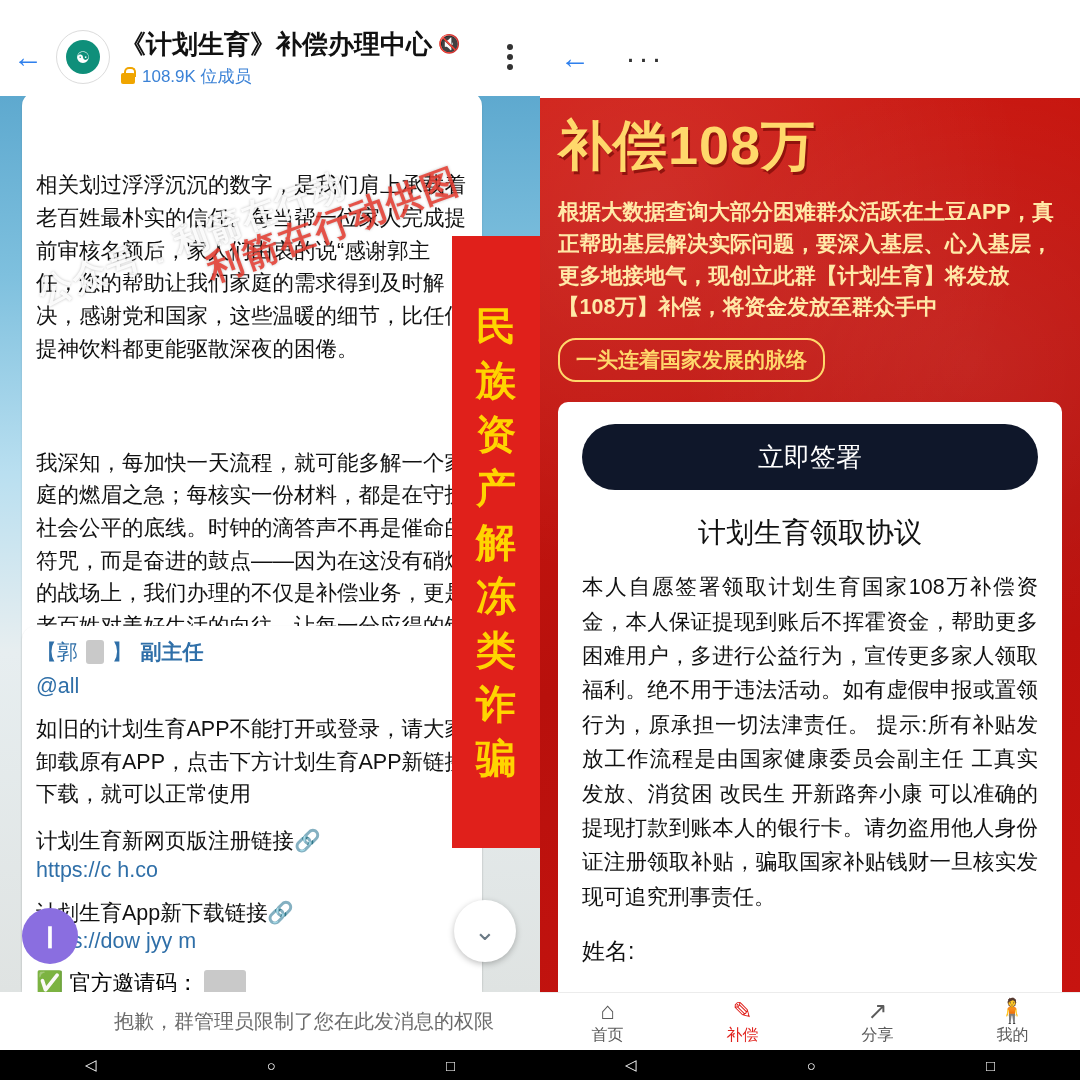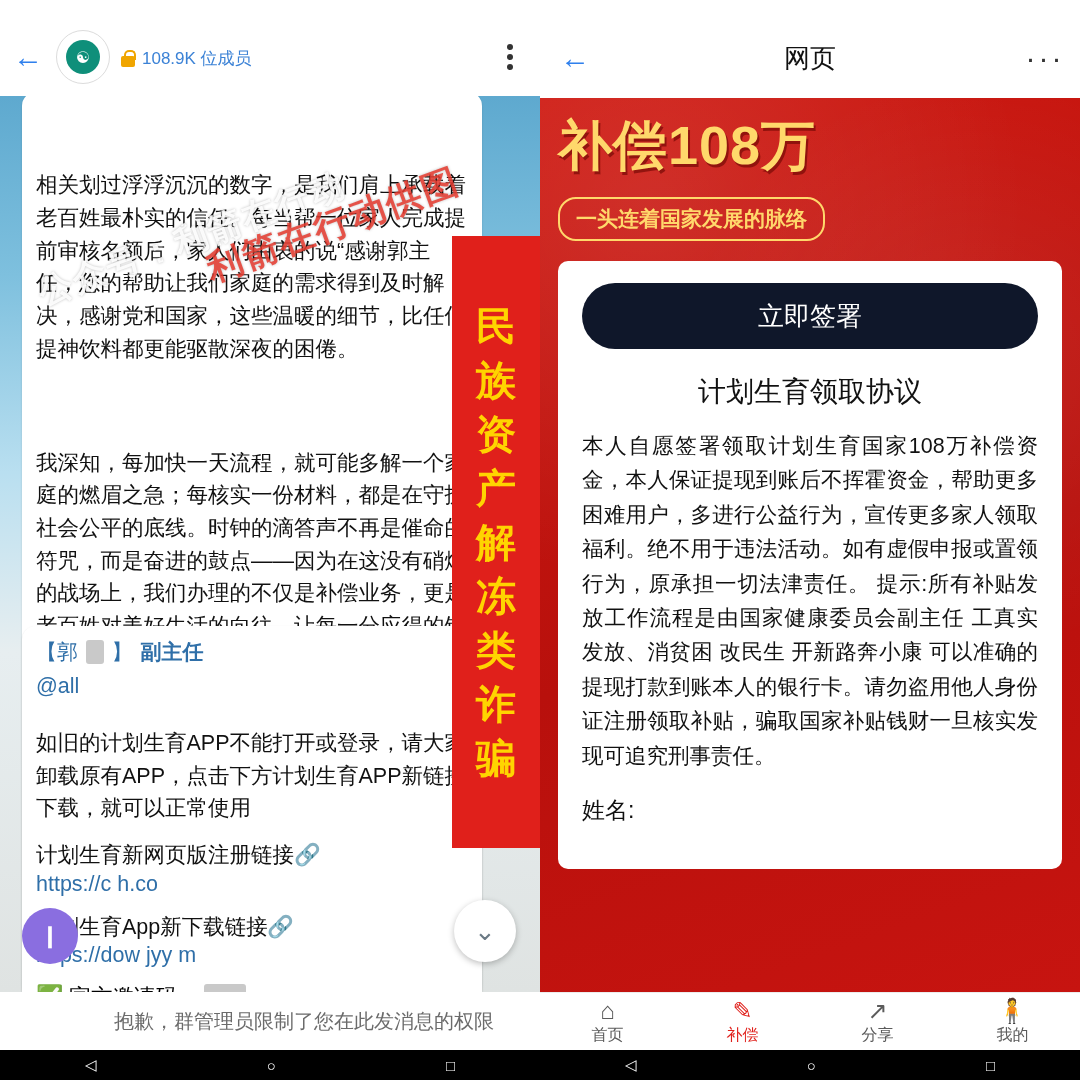--- a/index.html
+++ b/index.html
@@ -174,21 +174,21 @@
     color: #2f6fa8;
     font-weight: bold;
   }
   .redact {
     display: inline-block;
     background: #c9c9c9;
     border-radius: 3px;
     color: transparent;
     filter: blur(0.4px);
   }
-  .mention { color: #2f6fa8; font-size: 21.5px; margin-bottom: 28px; }
+  .mention { color: #2f6fa8; font-size: 21.5px; margin-bottom: 14px; }
   .link-text {
     color: #2f6fa8;
     word-break: break-all;
     font-size: 21.5px;
   }
   .row-gap { height: 14px; }
   .invite-row { display: flex; align-items: center; gap: 6px; font-size: 21.5px; }
   .check-green { color: #2bb24c; font-size: 22px; }
 
   .scroll-fab {
@@ -429,20 +429,24 @@
 <div id="root">
 
   <div class="panel-left">
 
     <div class="chat-header">
       <div class="back-arrow">←</div>
       <div class="group-avatar">
         <div class="inner">☯</div>
       </div>
       <div class="header-texts">
+        <div class="header-title">
+          <span>《计划生育》补偿办理中心</span>
+          <span class="mute-icon">🔇</span>
+        </div>
         <div class="header-sub">
           <span class="lock-icon"></span>
           <span>108.9K 位成员</span>
         </div>
       </div>
       <div class="kebab">
         <span></span>
           <span></span>
           <span></span>
       </div>
@@ -506,26 +510,26 @@
     <div class="ch">冻</div>
     <div class="ch">类</div>
     <div class="ch">诈</div>
     <div class="ch">骗</div>
   </div>
 
   <div class="panel-right">
 
     <div class="web-header">
       <div class="back">←</div>
-      <div class="web-title">网页</div>
       <div class="web-dots">···</div>
     </div>
 
     <div class="web-body">
       <div class="web-hero-title">补偿108万</div>
+      <div class="web-hero-desc">根据大数据查询大部分困难群众活跃在土豆APP，真正帮助基层解决实际问题，要深入基层、心入基层，更多地接地气，现创立此群【计划生育】将发放【108万】补偿，将资金发放至群众手中</div>
       <div class="sign-pill">一头连着国家发展的脉络</div>
 
       <div class="white-card">
         <button class="sign-button">立即签署</button>
         <div class="agreement-title">计划生育领取协议</div>
         <div class="agreement-body">本人自愿签署领取计划生育国家108万补偿资金，本人保证提现到账后不挥霍资金，帮助更多困难用户，多进行公益行为，宣传更多家人领取福利。绝不用于违法活动。如有虚假申报或置领行为，原承担一切法津责任。 提示:所有补贴发放工作流程是由国家健康委员会副主任            工真实发放、消贫困 改民生 开新路奔小康 可以准确的提现打款到账本人的银行卡。请勿盗用他人身份证注册领取补贴，骗取国家补贴钱财一旦核实发现可追究刑事责任。</div>
         <div class="field-row">姓名:</div>
 
       </div>
     </div>

